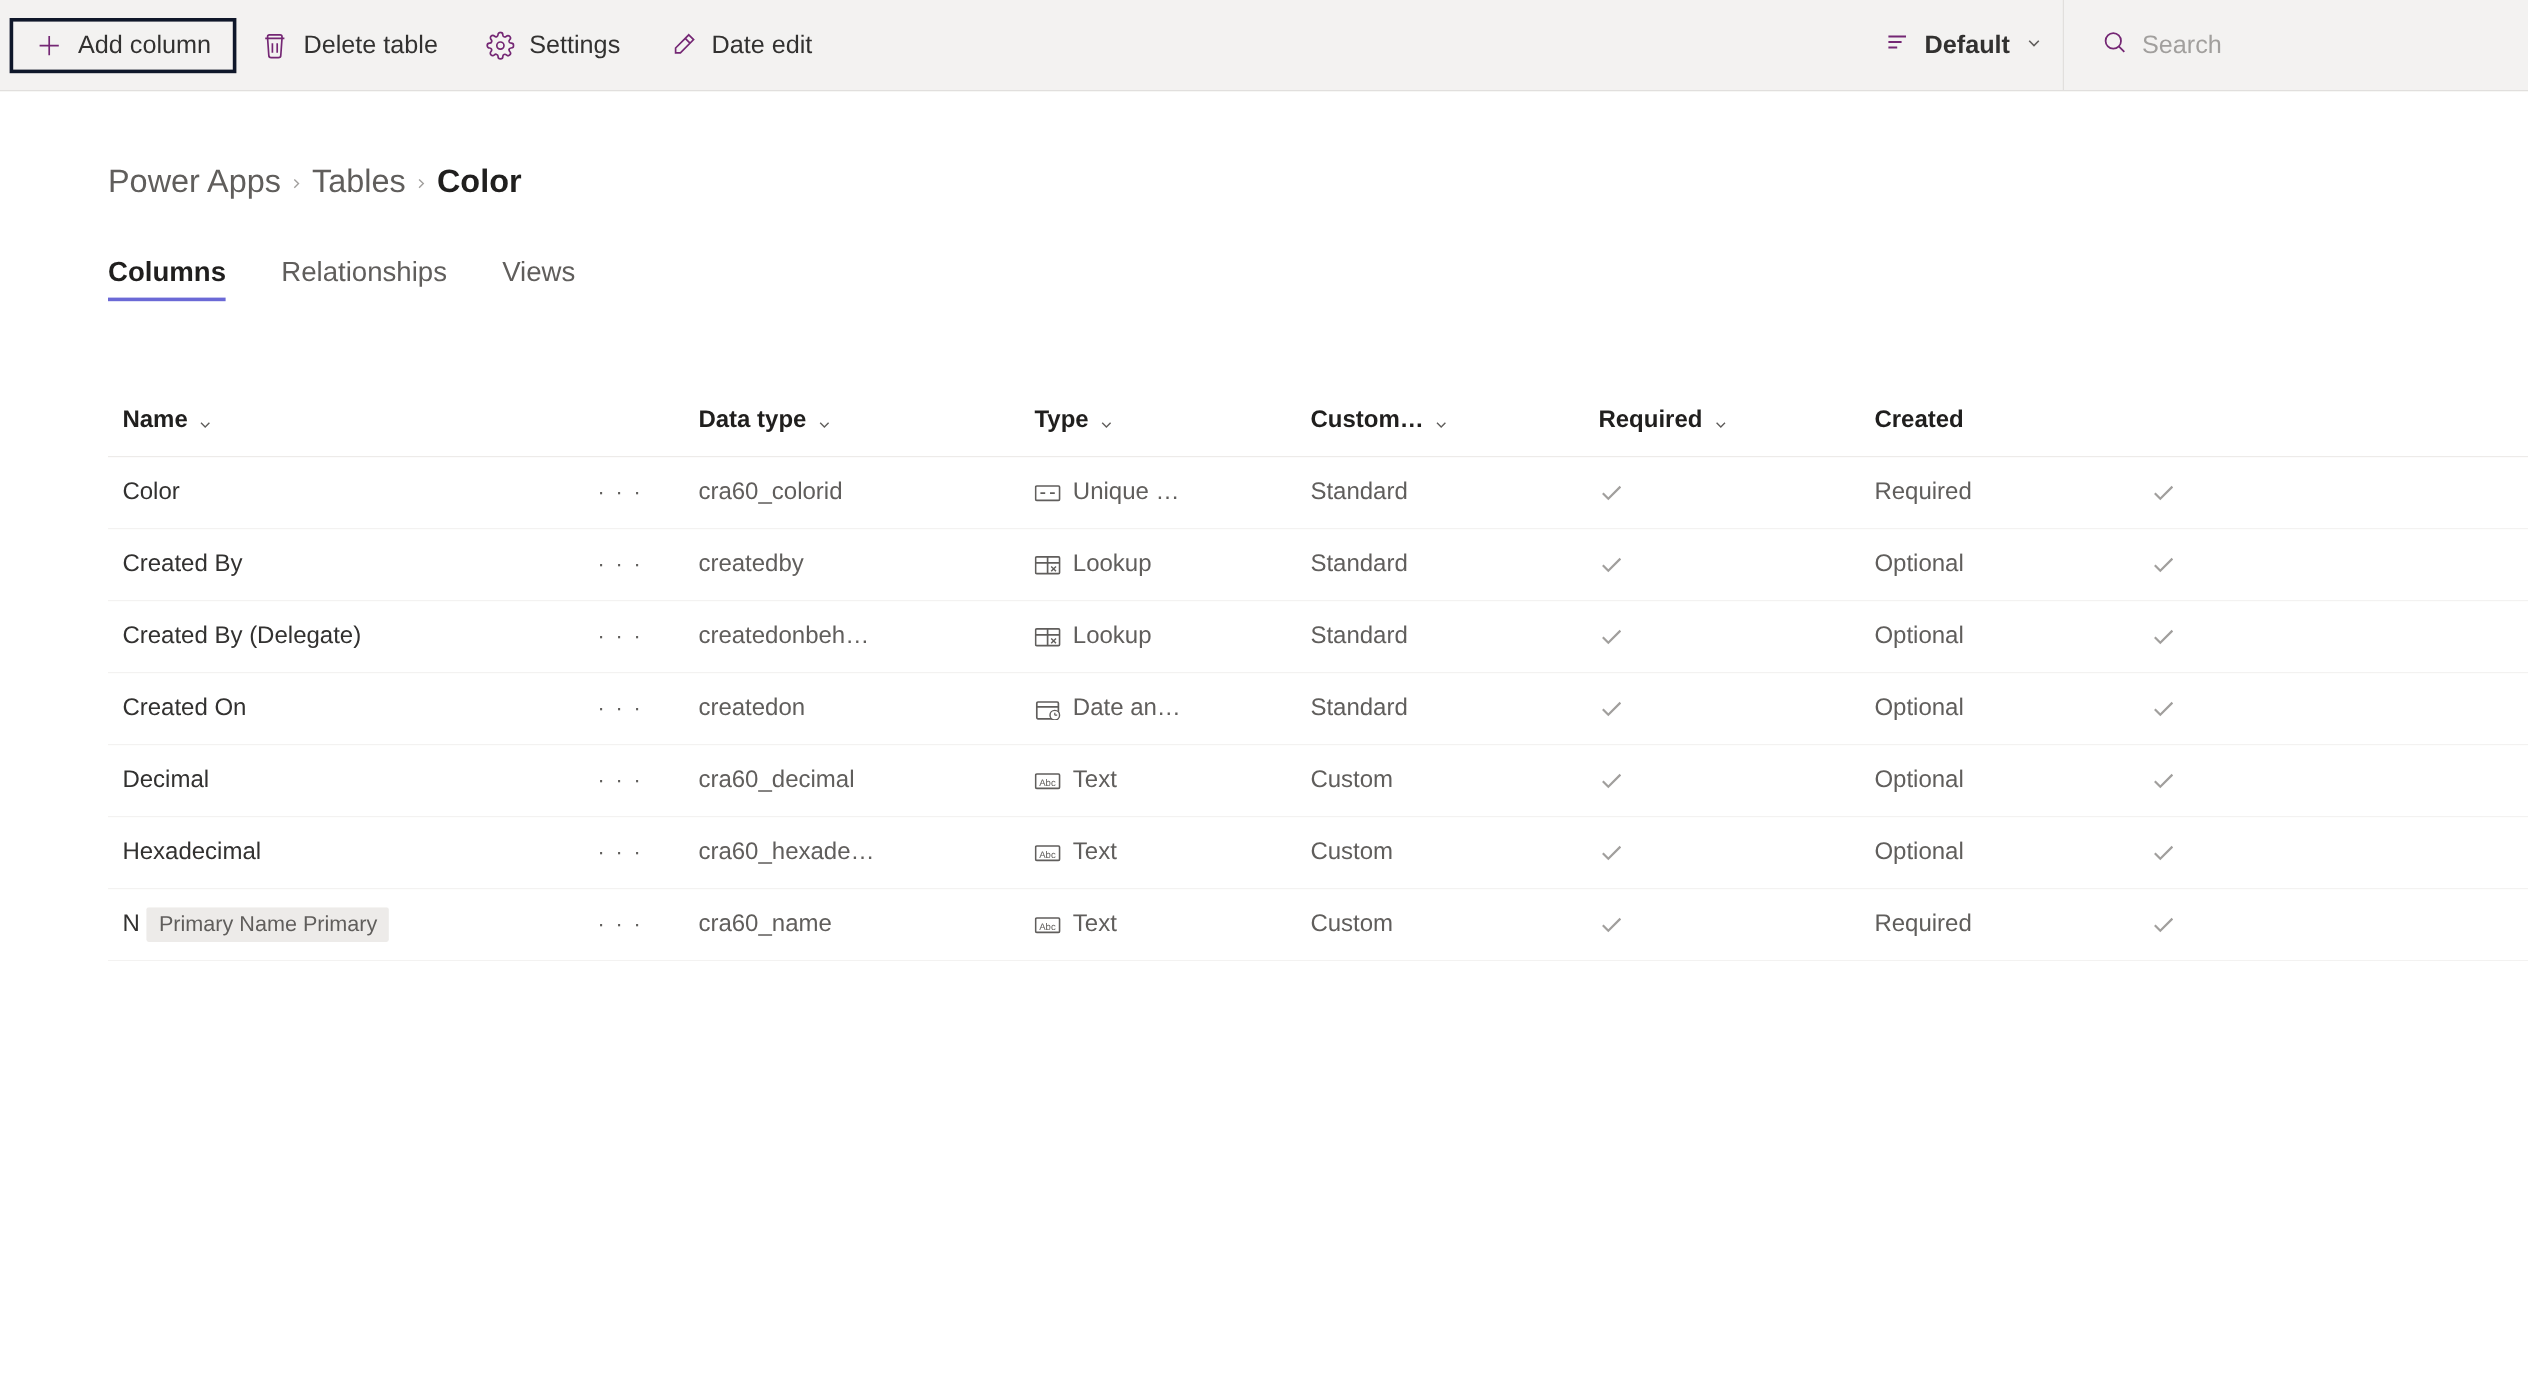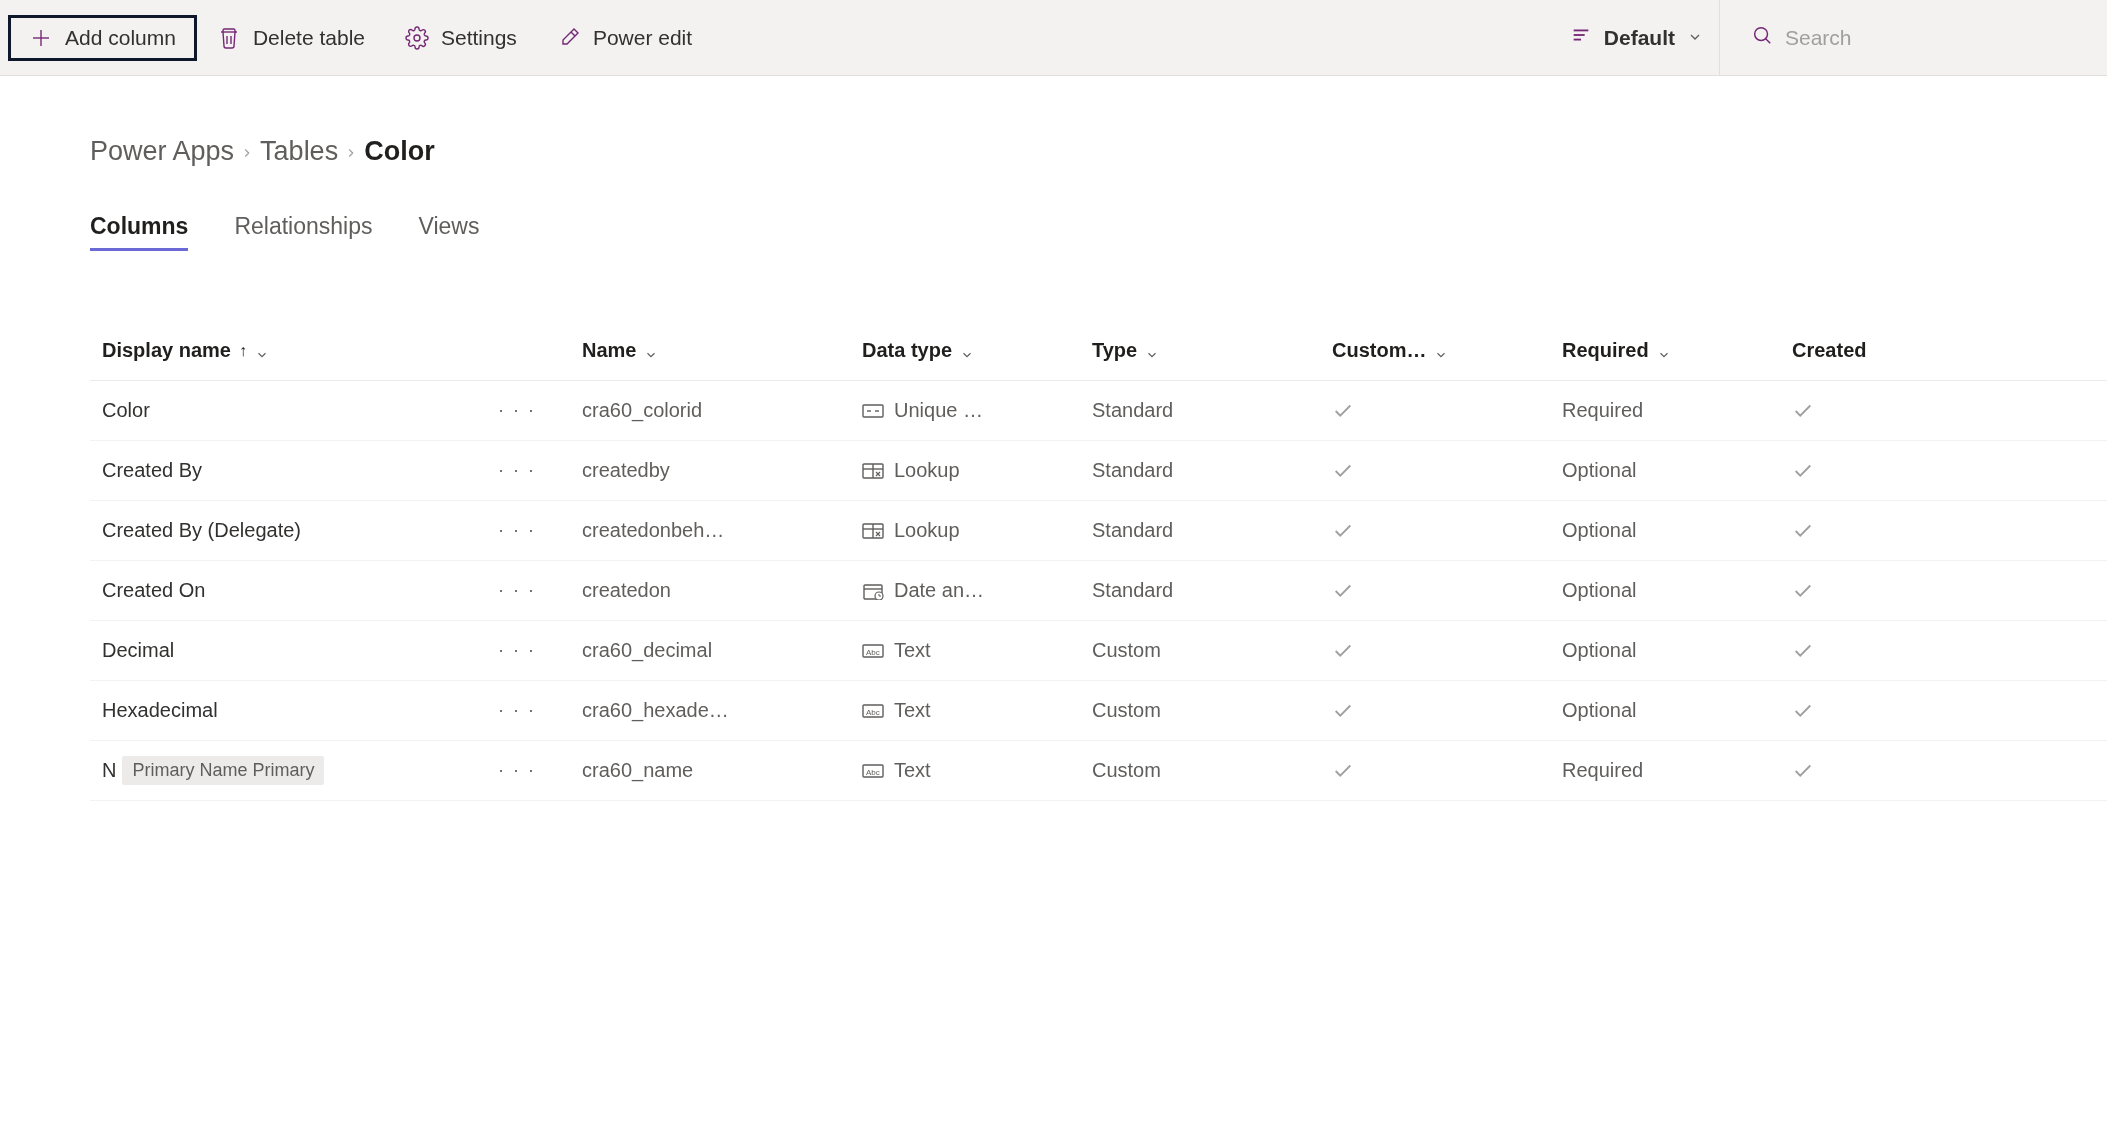--- a/index.html
+++ b/index.html
@@ -128,21 +128,21 @@
     </span>
     <span>Settings</span>
   </div>
   <div class="tb-btn">
     <span class="icon">
       <svg viewBox="0 0 24 24" width="24" height="24" stroke="#742774" stroke-width="1.4" fill="none">
           <path d="M17 3l4 4-11 11H6v-4z"></path>
           <path d="M14 6l4 4"></path>
         </svg>
     </span>
-    <span>Power edit</span>
+    <span>Date edit</span>
   </div>
   <div class="spacer"></div>
   <div class="view-dropdown">
     <span class="icon">
       <svg viewBox="0 0 24 24" width="22" height="22" stroke="#742774" stroke-width="2" fill="none">
           <line x1="4" y1="7" x2="20" y2="7"></line>
           <line x1="4" y1="12" x2="16" y2="12"></line>
           <line x1="4" y1="17" x2="12" y2="17"></line>
         </svg>
     </span>
@@ -178,27 +178,20 @@
   </div>
 
   <div class="tabs">
     <div class="tab active">Columns</div>
     <div class="tab">Relationships</div>
     <div class="tab">Views</div>
   </div>
 
   <div class="grid">
     <div class="grid-header">
-      <div class="hcell">
-        <span>Display name</span>
-        <span class="sort-arrow">↑</span>
-        <span class="chev"><svg viewBox="0 0 24 24" width="14" height="14" stroke="#605e5c" stroke-width="2" fill="none">
-              <polyline points="6 9 12 15 18 9"></polyline>
-            </svg></span>
-      </div>
       <div class="hcell">
         <span>Name</span>
         <span class="chev"><svg viewBox="0 0 24 24" width="14" height="14" stroke="#605e5c" stroke-width="2" fill="none">
               <polyline points="6 9 12 15 18 9"></polyline>
             </svg></span>
       </div>
       <div class="hcell">
         <span>Data type</span>
         <span class="chev"><svg viewBox="0 0 24 24" width="14" height="14" stroke="#605e5c" stroke-width="2" fill="none">
               <polyline points="6 9 12 15 18 9"></polyline>

